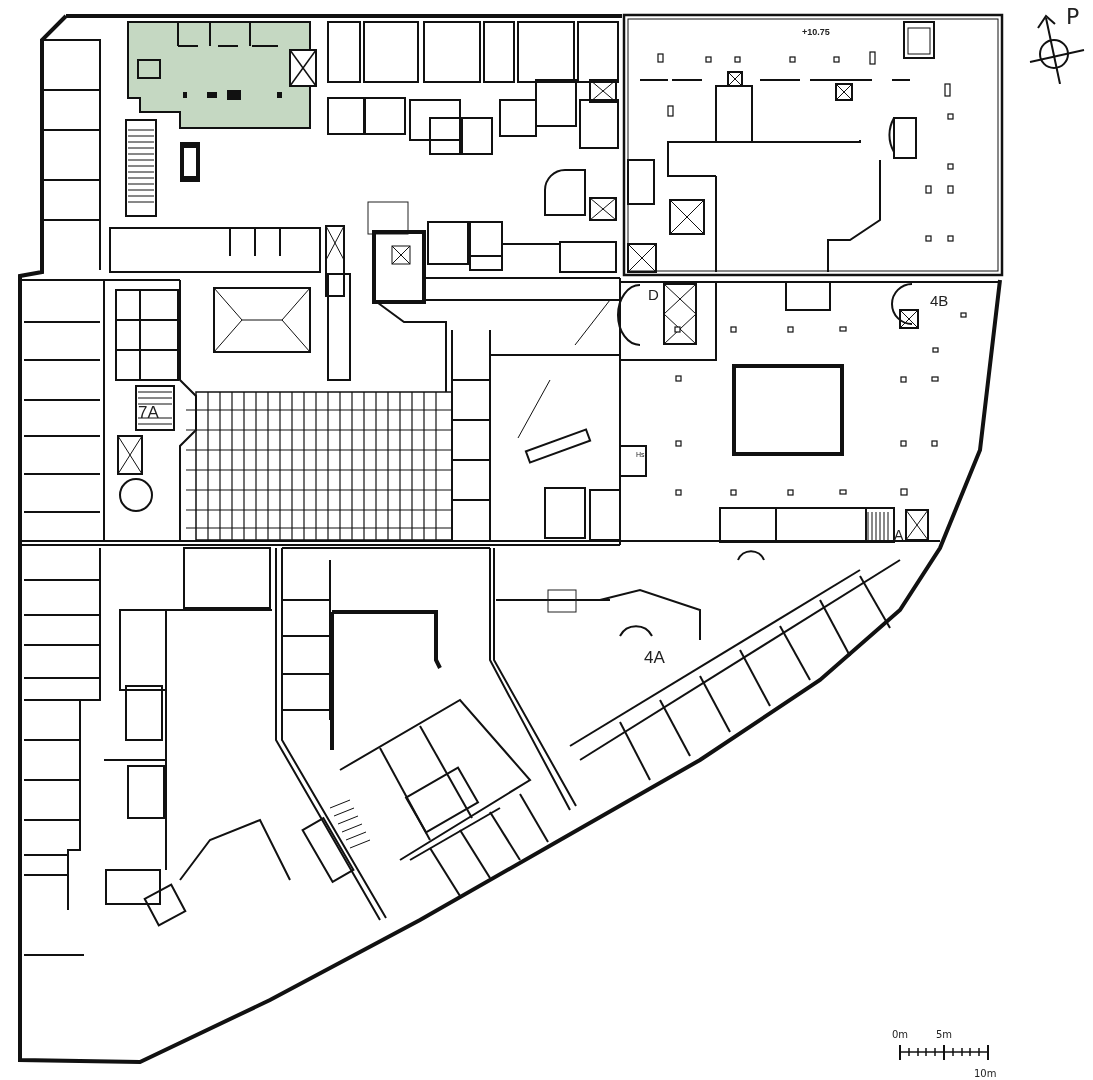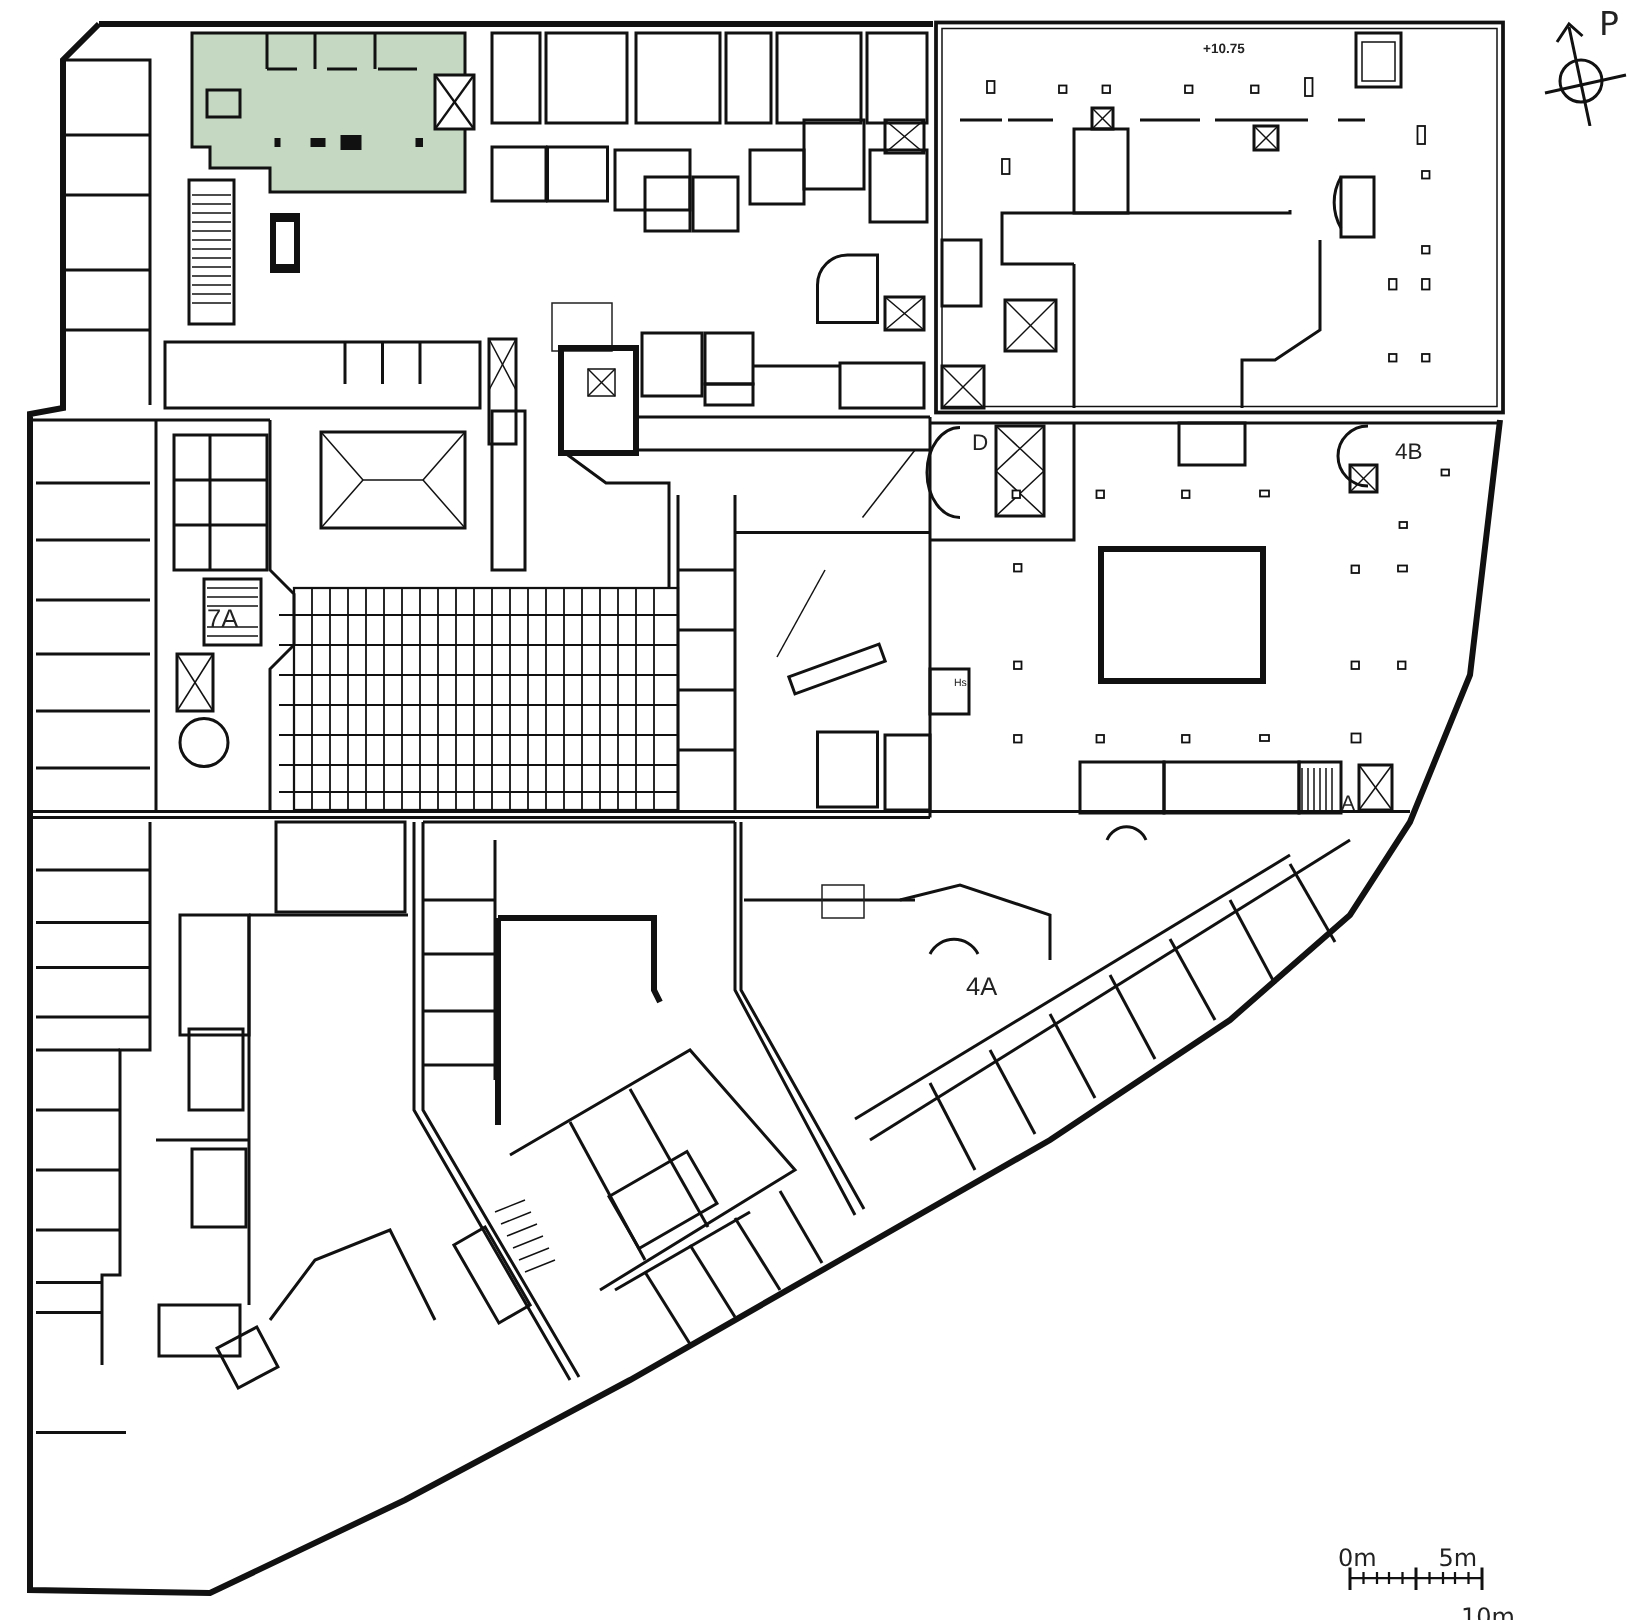--- a/index.html
+++ b/index.html
@@ -3,21 +3,21 @@
 <meta charset="utf-8">
 <style>
   html,body{margin:0;padding:0;background:#ffffff;}
   body{width:1093px;height:1080px;position:relative;overflow:hidden;font-family:"Liberation Sans",sans-serif;}
   svg#plan{position:absolute;left:0;top:0;}
   .w{fill:none;stroke:#111;stroke-width:2;}
   .wt{fill:none;stroke:#111;stroke-width:4;}
   .wn{fill:none;stroke:#222;stroke-width:1;}
   .lbl{font-family:"Liberation Sans",sans-serif;fill:#222;}
   .col{fill:#fff;stroke:#111;stroke-width:1.2;}
-  .scale-text{position:absolute;font-size:16px;color:#222;font-family:"DejaVu Sans",sans-serif;}
+  .scale-text{position:absolute;font-size:10px;color:#222;font-family:"DejaVu Sans",sans-serif;}
   .compass{position:absolute;left:1024px;top:12px;width:66px;height:72px;}
   .compass-p{position:absolute;left:1066px;top:4px;font-size:22px;color:#222;font-family:"DejaVu Sans",sans-serif;}
 </style>
 </head>
 <body>
 
 <svg id="plan" width="1093" height="1080" viewBox="0 0 1093 1080" xmlns="http://www.w3.org/2000/svg">
 
   <g>
     <polygon points="128,22 310,22 310,128 180,128 180,112 140,112 140,98 128,98" fill="#c5d8c2" stroke="#111" stroke-width="2"></polygon>
@@ -396,14 +396,14 @@
 
 <svg class="compass" viewBox="0 0 66 72" xmlns="http://www.w3.org/2000/svg">
   <circle cx="30" cy="42" r="14" fill="none" stroke="#111" stroke-width="2"></circle>
   <line x1="6" y1="50" x2="60" y2="38" stroke="#111" stroke-width="2"></line>
   <line x1="22" y1="6" x2="36" y2="72" stroke="#111" stroke-width="2"></line>
   <polyline points="14,16 22,4 31,12" fill="none" stroke="#111" stroke-width="2"></polyline>
 </svg>
 <div class="compass-p">P</div>
 
 <div class="scale-text" style="left:892px;top:1029px;">0m</div>
-<div class="scale-text" style="left:936px;top:1029px;margin-left:23px;">5m</div>
+<div class="scale-text" style="left:936px;top:1029px;">5m</div>
 <div class="scale-text" style="left:974px;top:1068px;">10m</div>
 
 </body></html>

